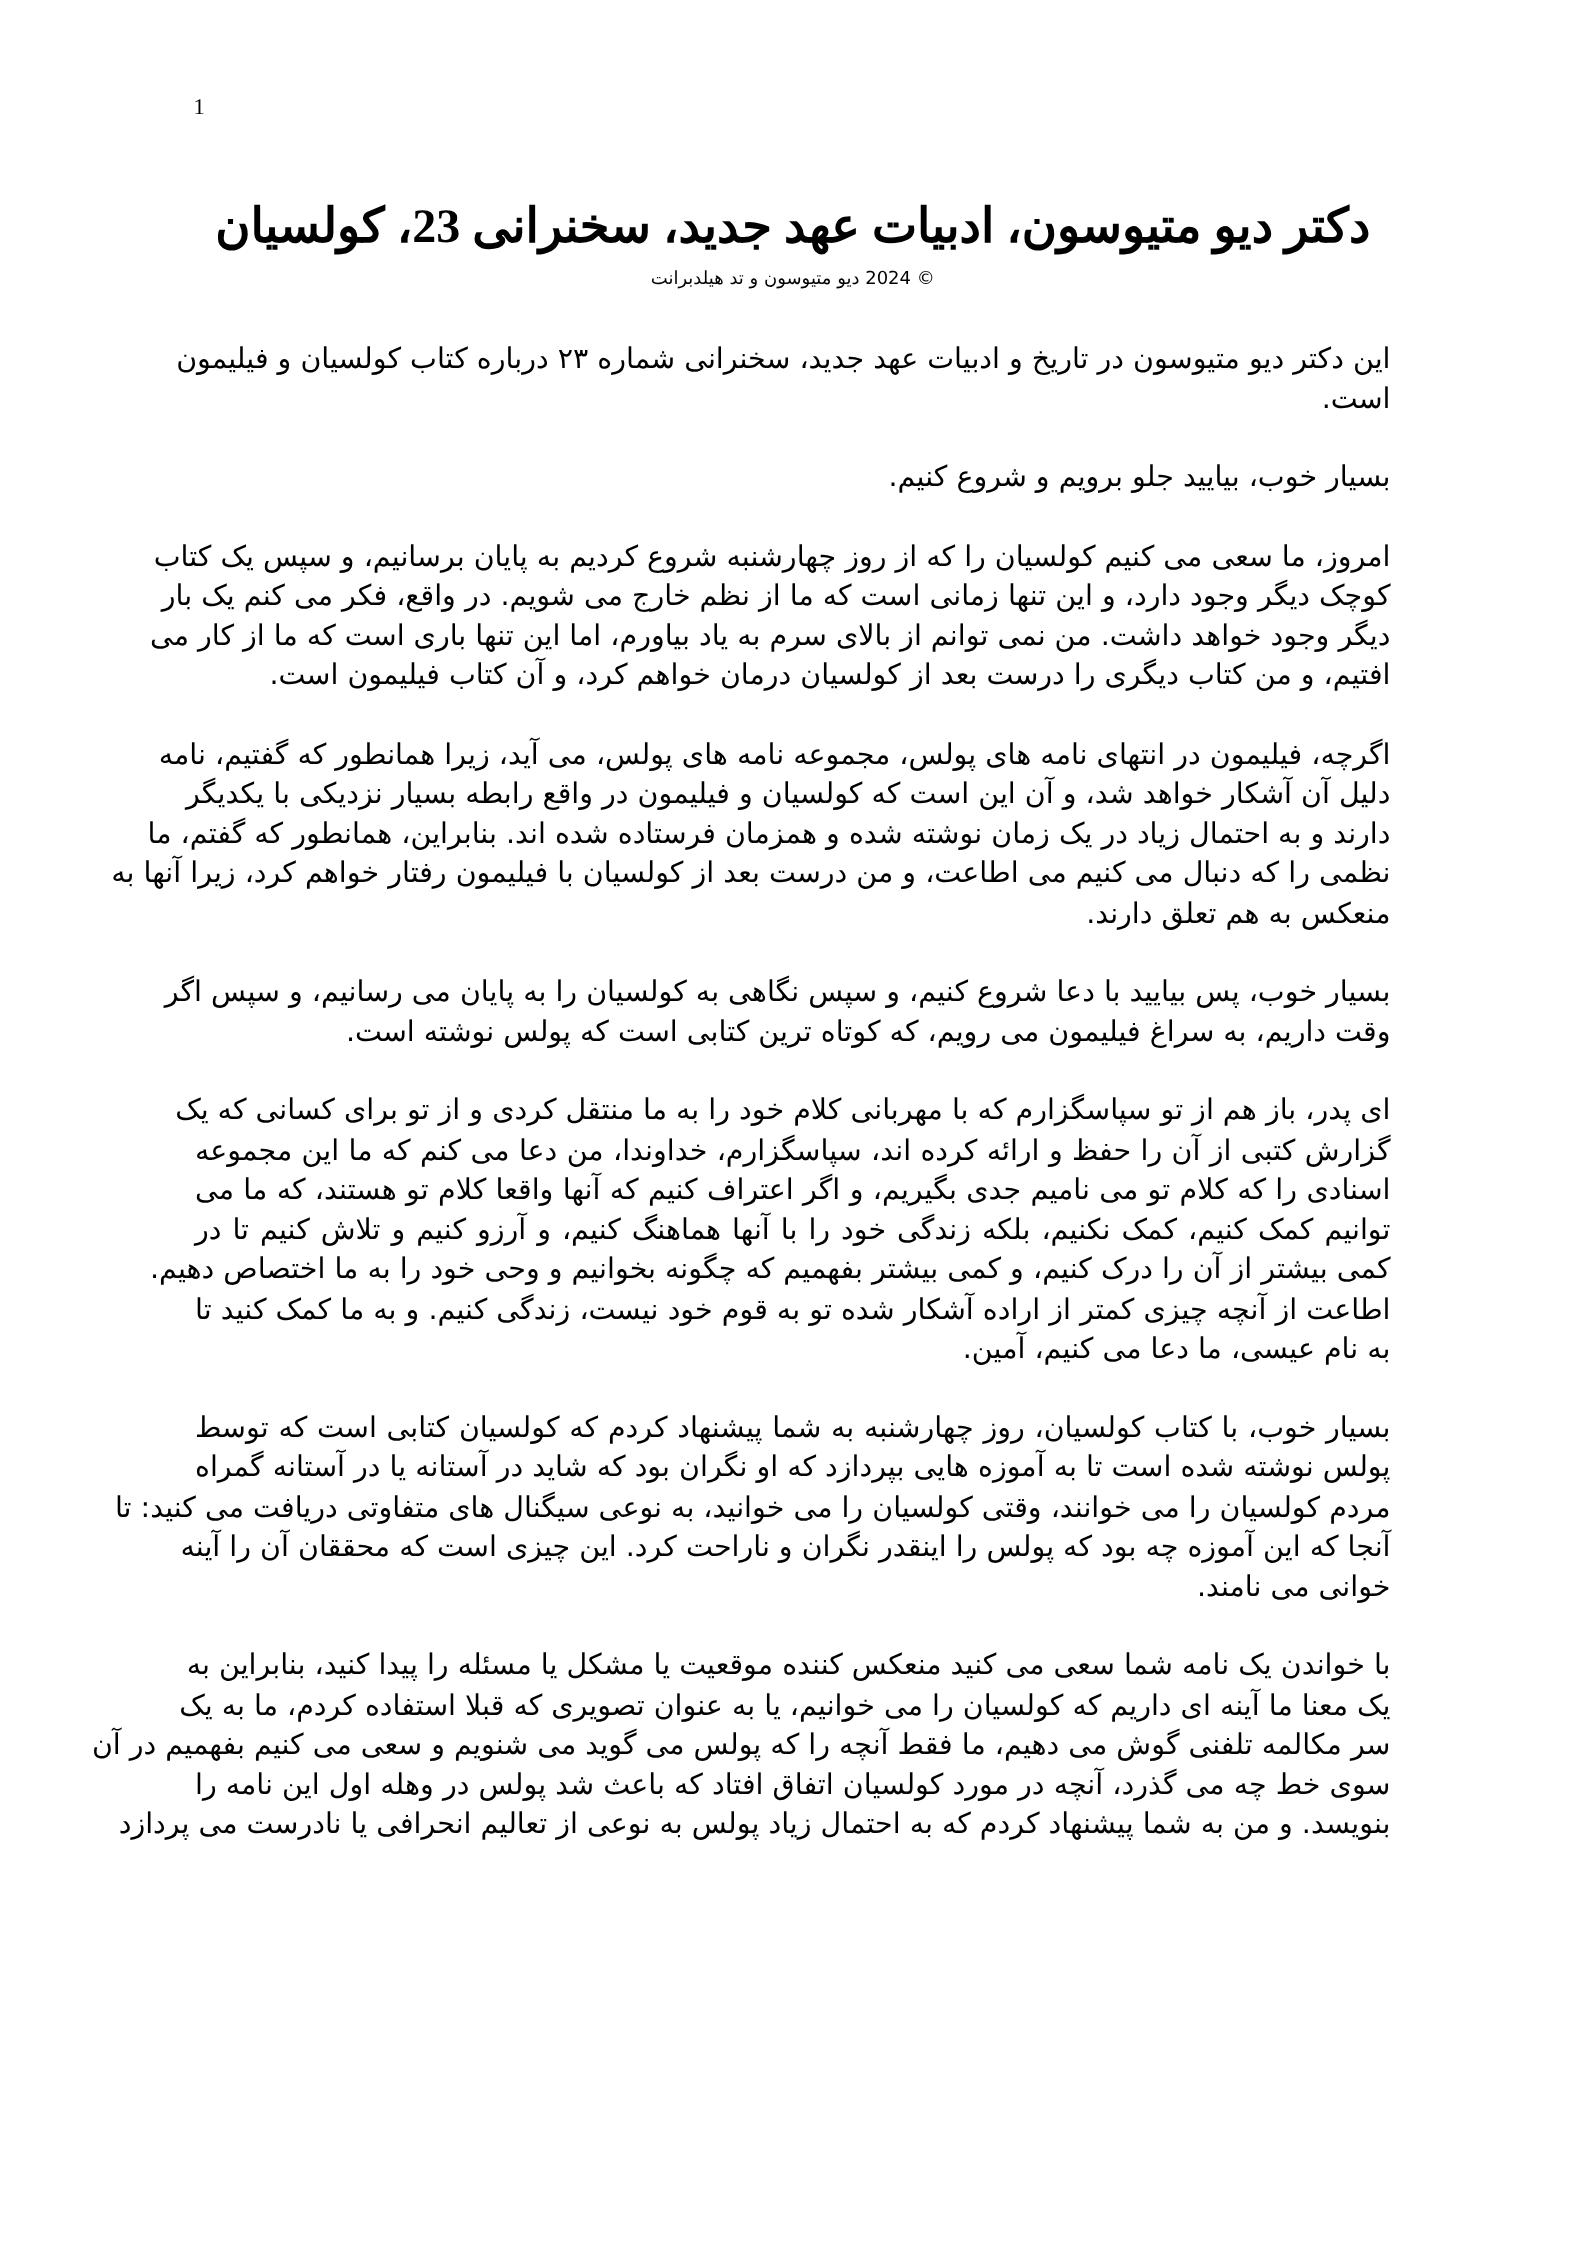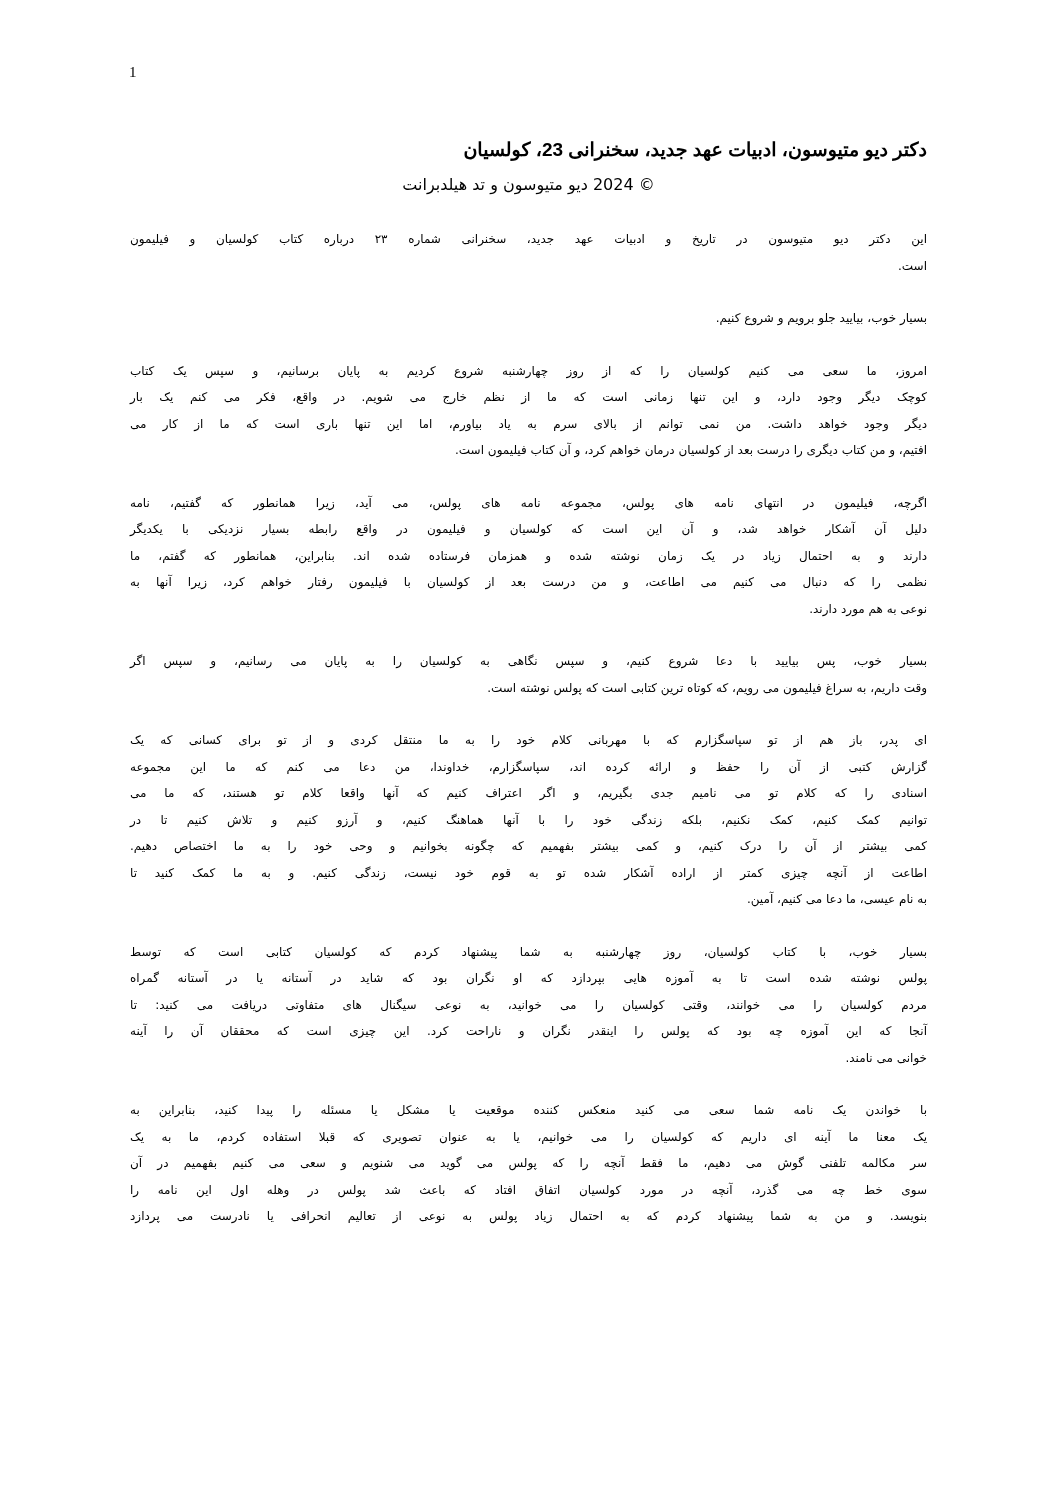--- a/index.html
+++ b/index.html
@@ -23,37 +23,37 @@
       font-size: 15px;
     }
     .content {
       position: absolute;
       left: 130px;
       top: 128px;
       width: 797px;
       direction: rtl;
     }
     .title {
-      text-align: right;
-      font-family: Liberation Sans, sans-serif;
+      text-align: center;
+      font-family: Liberation Serif, serif;
       font-weight: bold;
-      font-size: 19px;
+      font-size: 32px;
       line-height: 44px;
       margin: 0;
       white-space: nowrap;
     }
     .copyright {
       text-align: center;
-      font-size: 16px;
+      font-size: 12px;
       line-height: 26px;
       margin: 0 0 28px 0;
     }
     .para {
       margin: 0 0 26px 0;
-      font-size: 12px;
+      font-size: 19px;
     }
     .line {
       display: block;
       height: 26.5px;
       line-height: 26.5px;
       white-space: nowrap;
       text-align: justify;
       text-align-last: justify;
     }
     .line.last {
@@ -83,21 +83,21 @@
     <span class="line">کوچک دیگر وجود دارد، و این تنها زمانی است که ما از نظم خارج می شویم. در واقع، فکر می کنم یک بار</span>
     <span class="line">دیگر وجود خواهد داشت. من نمی توانم از بالای سرم به یاد بیاورم، اما این تنها باری است که ما از کار می</span>
     <span class="line last">افتیم، و من کتاب دیگری را درست بعد از کولسیان درمان خواهم کرد، و آن کتاب فیلیمون است.</span>
   </div>
 
   <div class="para">
     <span class="line">اگرچه، فیلیمون در انتهای نامه های پولس، مجموعه نامه های پولس، می آید، زیرا همانطور که گفتیم، نامه</span>
     <span class="line">دلیل آن آشکار خواهد شد، و آن این است که کولسیان و فیلیمون در واقع رابطه بسیار نزدیکی با یکدیگر</span>
     <span class="line">دارند و به احتمال زیاد در یک زمان نوشته شده و همزمان فرستاده شده اند. بنابراین، همانطور که گفتم، ما</span>
     <span class="line">نظمی را که دنبال می کنیم می اطاعت، و من درست بعد از کولسیان با فیلیمون رفتار خواهم کرد، زیرا آنها به</span>
-    <span class="line last">نوعی به هم مورد دارند.</span>
+    <span class="line last">منعکس به هم تعلق دارند.</span>
   </div>
 
   <div class="para">
     <span class="line">بسیار خوب، پس بیایید با دعا شروع کنیم، و سپس نگاهی به کولسیان را به پایان می رسانیم، و سپس اگر</span>
     <span class="line last">وقت داریم، به سراغ فیلیمون می رویم، که کوتاه ترین کتابی است که پولس نوشته است.</span>
   </div>
 
   <div class="para">
     <span class="line">ای پدر، باز هم از تو سپاسگزارم که با مهربانی کلام خود را به ما منتقل کردی و از تو برای کسانی که یک</span>
     <span class="line">گزارش کتبی از آن را حفظ و ارائه کرده اند، سپاسگزارم، خداوندا، من دعا می کنم که ما این مجموعه</span>

